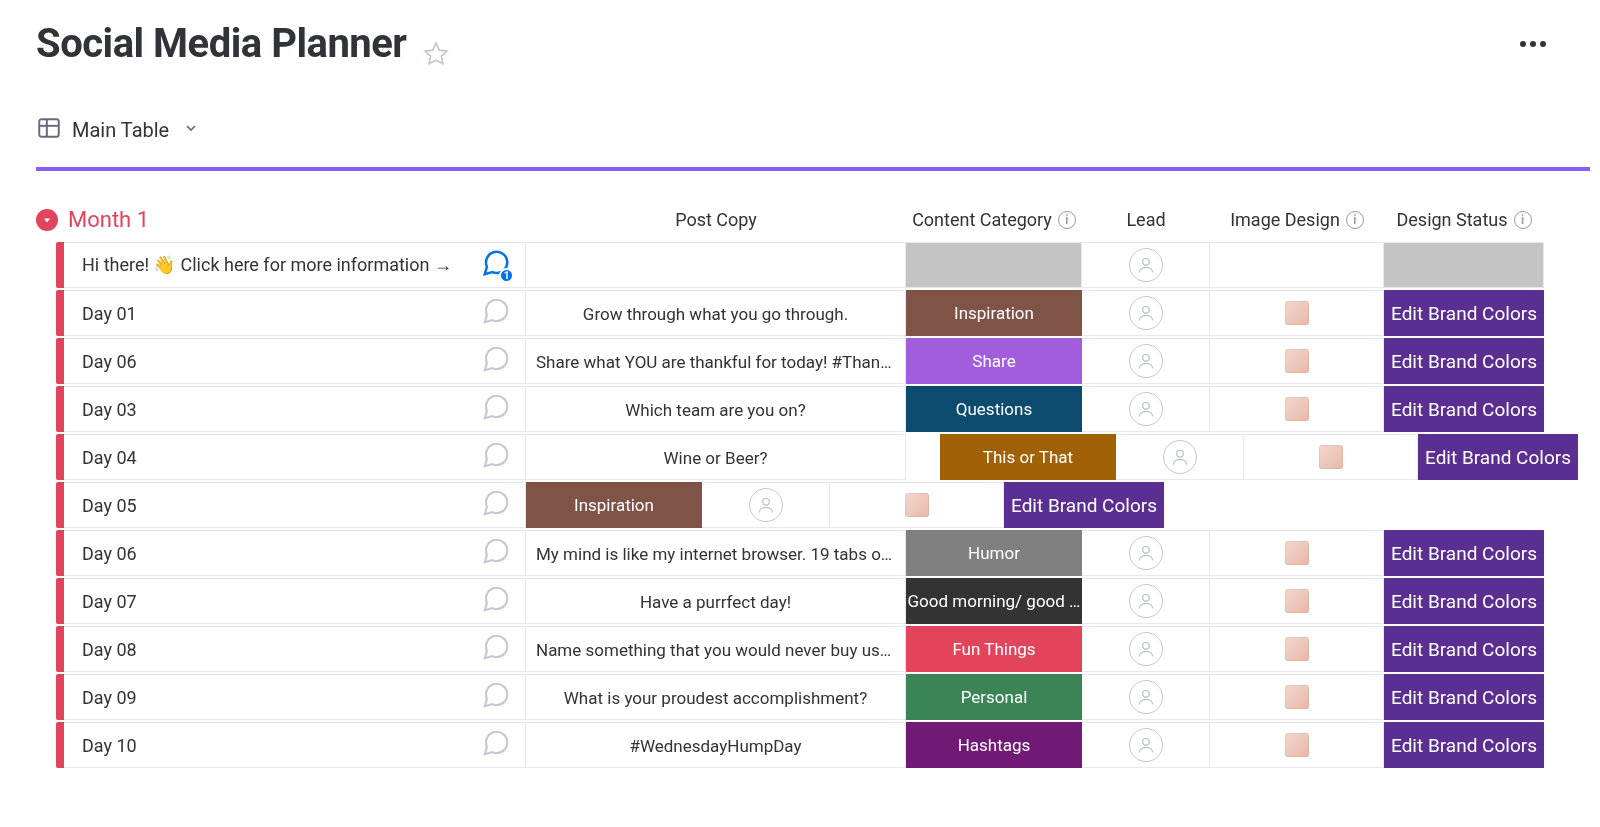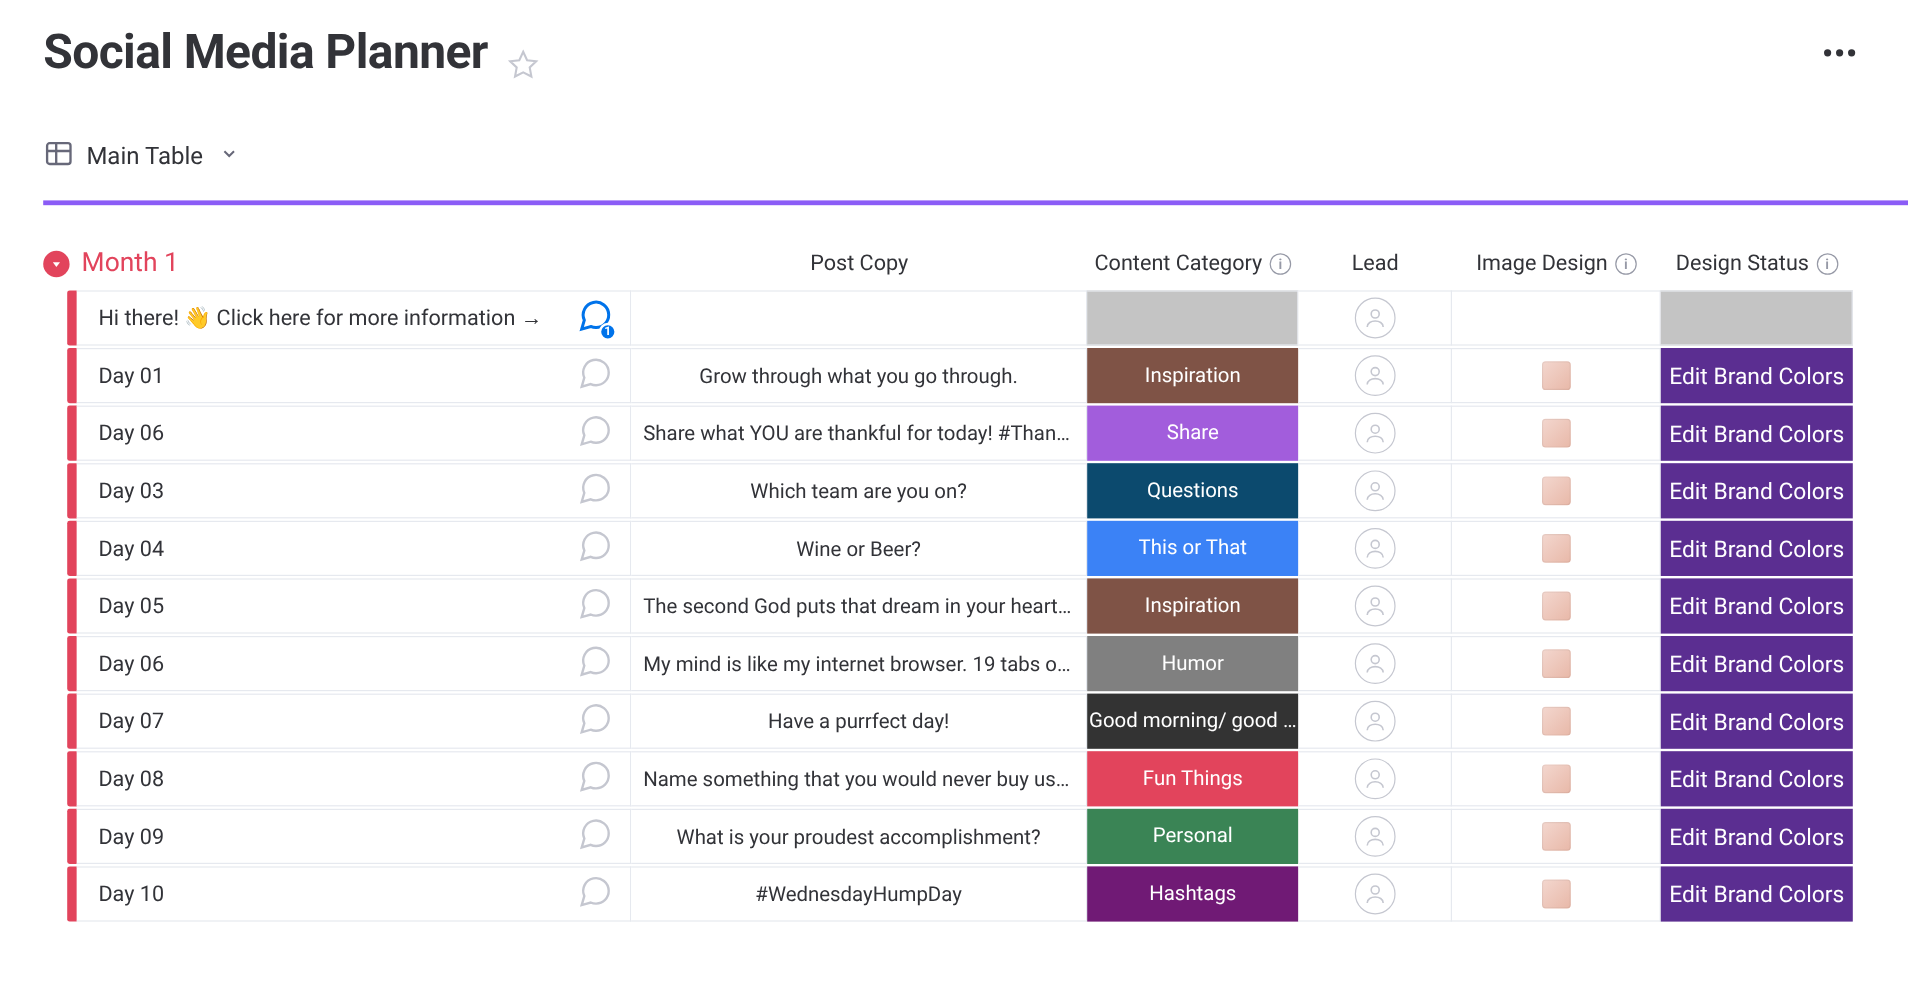--- a/index.html
+++ b/index.html
@@ -308,21 +308,21 @@
       </div>
       <div class="table-row">
         <div class="row-stripe"></div>
         <div class="row-name-cell">
           <span>Day 04</span>
           <span class="comment-icon"><svg width="30" height="30" viewBox="0 0 24 24" fill="none" stroke="currentColor" stroke-width="1.6">
               <path d="M21 11.5a8.38 8.38 0 0 1-8.5 8.5 8.5 8.5 0 0 1-3.5-.74L3 21l1.74-6A8.5 8.5 0 1 1 21 11.5z"></path>
             </svg></span>
         </div>
         <div class="cell postcopy">Wine or Beer?</div>
-        <div class="cell category" style="background: #3b82f6; border: none;">This or That</div>
+        <div class="cell category" style="background: #a16207; border: none; margin-left: 34px;">This or That</div>
         <div class="cell lead">
           <span class="avatar-circle">
             <svg width="20" height="20" viewBox="0 0 24 24" fill="none" stroke="currentColor" stroke-width="1.6">
               <circle cx="12" cy="8" r="4"></circle>
               <path d="M4 21c0-4 4-6 8-6s8 2 8 6"></path>
             </svg>
           </span>
         </div>
         <div class="cell image">
           <div class="thumb"></div>
@@ -330,21 +330,20 @@
         <div class="cell status" style="background: rgb(91, 46, 145); border: none;">Edit Brand Colors</div>
       </div>
       <div class="table-row">
         <div class="row-stripe"></div>
         <div class="row-name-cell">
           <span>Day 05</span>
           <span class="comment-icon"><svg width="30" height="30" viewBox="0 0 24 24" fill="none" stroke="currentColor" stroke-width="1.6">
               <path d="M21 11.5a8.38 8.38 0 0 1-8.5 8.5 8.5 8.5 0 0 1-3.5-.74L3 21l1.74-6A8.5 8.5 0 1 1 21 11.5z"></path>
             </svg></span>
         </div>
-        <div class="cell postcopy">The second God puts that dream in your heart, …</div>
         <div class="cell category" style="background: rgb(127, 83, 70); border: none;">Inspiration</div>
         <div class="cell lead">
           <span class="avatar-circle">
             <svg width="20" height="20" viewBox="0 0 24 24" fill="none" stroke="currentColor" stroke-width="1.6">
               <circle cx="12" cy="8" r="4"></circle>
               <path d="M4 21c0-4 4-6 8-6s8 2 8 6"></path>
             </svg>
           </span>
         </div>
         <div class="cell image">

